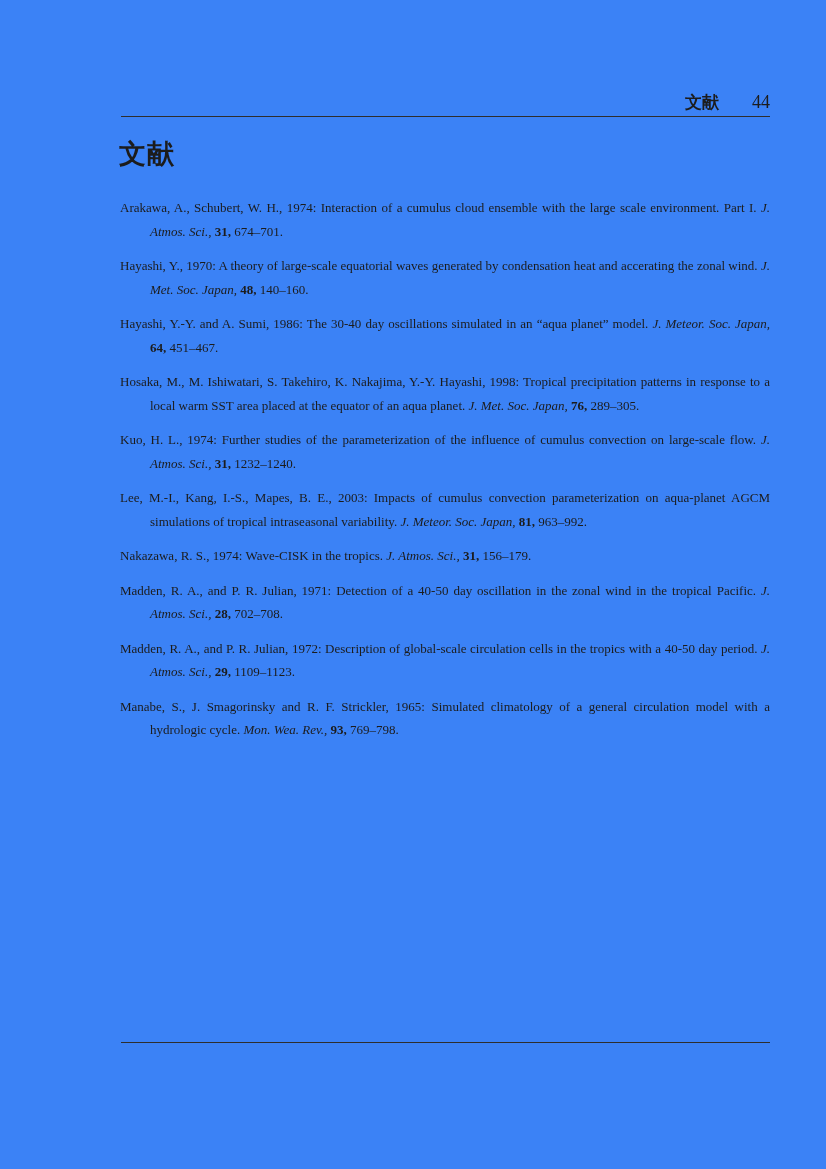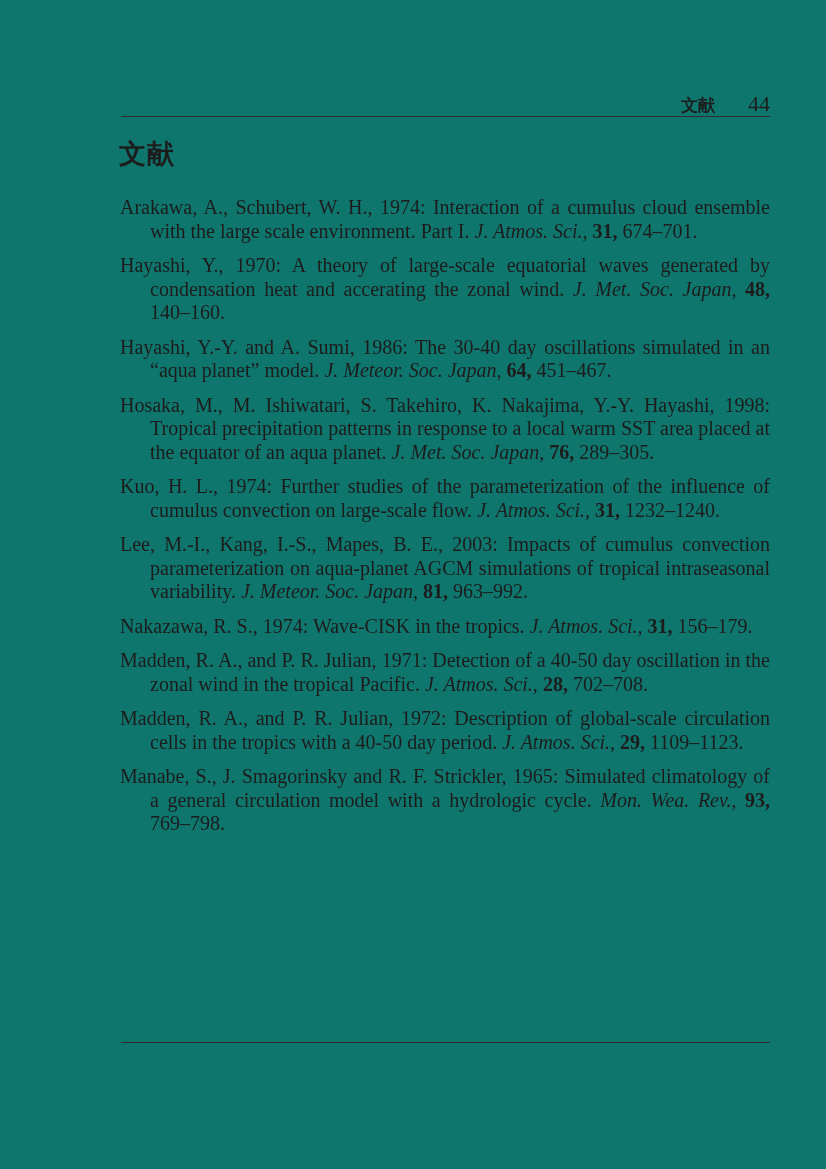--- a/index.html
+++ b/index.html
@@ -1,39 +1,39 @@
 <!DOCTYPE html>
 <html><head>
 <meta charset="utf-8">
 <style>
   html, body { margin: 0; padding: 0; background: #ffffff; }
   .page {
     position: relative;
     width: 826px;
     height: 1169px;
-    background: #0f766e;
+    background: #3b82f6;
     color: #1c1c1c;
     font-family: "Liberation Serif", serif;
     overflow: hidden;
   }
   .running-header {
     position: absolute;
     top: 91px;
     right: 56px;
     display: flex;
     align-items: baseline;
     gap: 33px;
   }
   .running-header .section {
     font-family: "Liberation Sans", sans-serif;
     font-weight: bold;
     font-size: 17px;
   }
   .running-header .pageno {
-    font-size: 22px;
+    font-size: 18px;
   }
   .header-rule {
     position: absolute;
     left: 121px;
     top: 116px;
     width: 649px;
     height: 1.4px;
     background: #2e2e2e;
   }
   .chapter-title {
@@ -49,21 +49,21 @@
   .ref-list {
     position: absolute;
     left: 120px;
     top: 196px;
     width: 650px;
   }
   .ref {
     margin: 0 0 11px 0;
     padding-left: 30px;
     text-indent: -30px;
-    font-size: 20px;
+    font-size: 13px;
     line-height: 23.5px;
     text-align: justify;
   }
   .ref .it { font-style: italic; }
   .ref .bf { font-weight: bold; }
   .footer-rule {
     position: absolute;
     left: 121px;
     top: 1042px;
     width: 649px;

